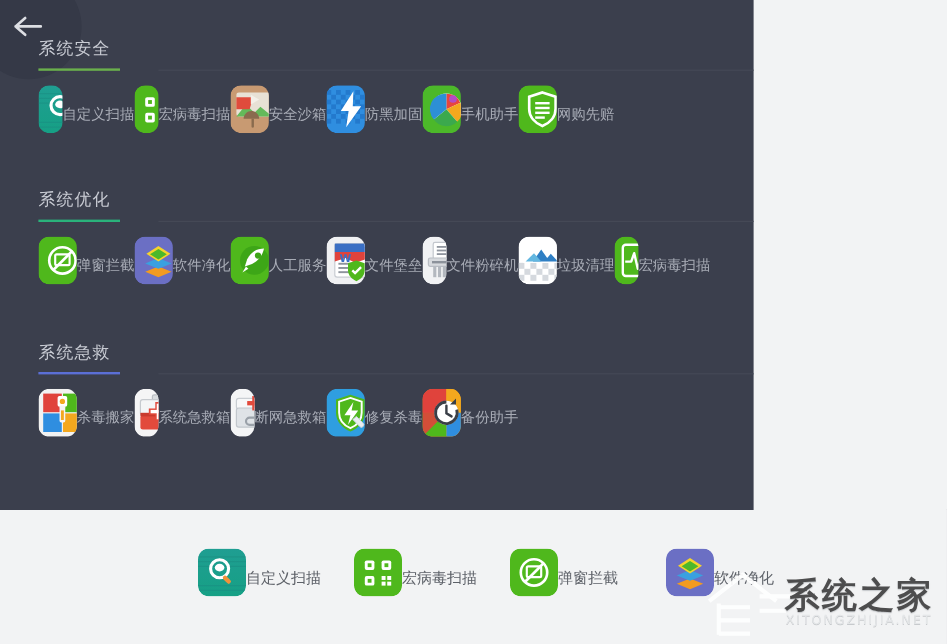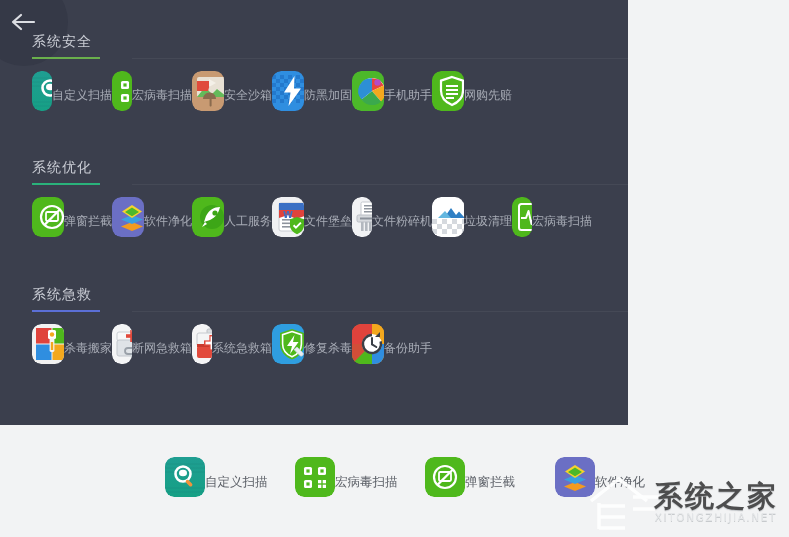--- a/index.html
+++ b/index.html
@@ -454,46 +454,46 @@
               <circle cx="20" cy="10.5" r="2.2" fill="#f3a81e"></circle>
               <rect x="18.8" y="18" width="2.4" height="8" fill="#f3a81e"></rect>
             </svg>
           </span>
           <span class="app-label">杀毒搬家</span>
         </div>
 
         <div class="app-item">
           <span class="app-icon">
             <svg viewBox="0 0 40 40">
-              <rect width="40" height="40" rx="9" fill="#f4f5f6"></rect>
-              <rect x="5" y="8" width="30" height="9" rx="2" fill="#f7f8f9" stroke="#c9ced3" stroke-width="1"></rect>
-              <rect x="5" y="16" width="30" height="16" rx="2" fill="#dfe3e7" stroke="#c2c7cd" stroke-width="1"></rect>
-              <rect x="18.2" y="6" width="3.6" height="12" fill="#e24a3c"></rect>
-              <rect x="14" y="10.2" width="12" height="3.6" fill="#e24a3c"></rect>
-              <rect x="13" y="24" width="14" height="6" rx="3" fill="none" stroke="#9aa1a9" stroke-width="1.8"></rect>
-            </svg>
-          </span>
-          <span class="app-label">断网急救箱</span>
-        </div>
-
-        <div class="app-item">
-          <span class="app-icon">
-            <svg viewBox="0 0 40 40">
               <rect width="40" height="40" rx="9" fill="#f5f5f6"></rect>
               <rect x="15" y="5" width="10" height="5" rx="1.5" fill="#d9dcdf" stroke="#bbbfc4" stroke-width="1"></rect>
               <rect x="5" y="9" width="30" height="13" rx="2" fill="#f4f5f6" stroke="#c6cacf" stroke-width="1"></rect>
               <rect x="5" y="22" width="30" height="12" rx="2" fill="#e24a3c"></rect>
               <rect x="5" y="20" width="30" height="3" fill="#c93a2e"></rect>
               <rect x="17.4" y="11" width="5.2" height="16" fill="#e24a3c"></rect>
               <rect x="12" y="16.4" width="16" height="5.2" fill="#e24a3c"></rect>
               <rect x="18.6" y="12.4" width="2.8" height="13" fill="#fff"></rect>
               <rect x="13.5" y="17.6" width="13" height="2.8" fill="#fff"></rect>
             </svg>
           </span>
           <span class="app-label">系统急救箱</span>
+        </div>
+
+        <div class="app-item">
+          <span class="app-icon">
+            <svg viewBox="0 0 40 40">
+              <rect width="40" height="40" rx="9" fill="#f4f5f6"></rect>
+              <rect x="5" y="8" width="30" height="9" rx="2" fill="#f7f8f9" stroke="#c9ced3" stroke-width="1"></rect>
+              <rect x="5" y="16" width="30" height="16" rx="2" fill="#dfe3e7" stroke="#c2c7cd" stroke-width="1"></rect>
+              <rect x="18.2" y="6" width="3.6" height="12" fill="#e24a3c"></rect>
+              <rect x="14" y="10.2" width="12" height="3.6" fill="#e24a3c"></rect>
+              <rect x="13" y="24" width="14" height="6" rx="3" fill="none" stroke="#9aa1a9" stroke-width="1.8"></rect>
+            </svg>
+          </span>
+          <span class="app-label">断网急救箱</span>
         </div>
 
         <div class="app-item">
           <span class="app-icon">
             <svg viewBox="0 0 40 40">
               <rect width="40" height="40" rx="9" fill="#2f9ee0"></rect>
               <path d="M20 5l12 4v11c0 7.6-5.4 13-12 15.6C13.4 33 8 27.6 8 20V9z" fill="#4fb81c"></path>
               <path d="M20 7.6l9.4 3.1V20c0 6.2-4.2 10.6-9.4 12.8C14.8 30.6 10.6 26.2 10.6 20v-9.3z" fill="none" stroke="#fff" stroke-width="1.6"></path>
               <path d="M22.5 11L15 22h5l-2 8 8.5-12h-5.5z" fill="#ffffff"></path>
               <path d="M25 23l5.4 5.4a2 2 0 1 1-2.8 2.8L22 25.6z" fill="#e9eef2" stroke="#c8d2da" stroke-width=".8"></path>

